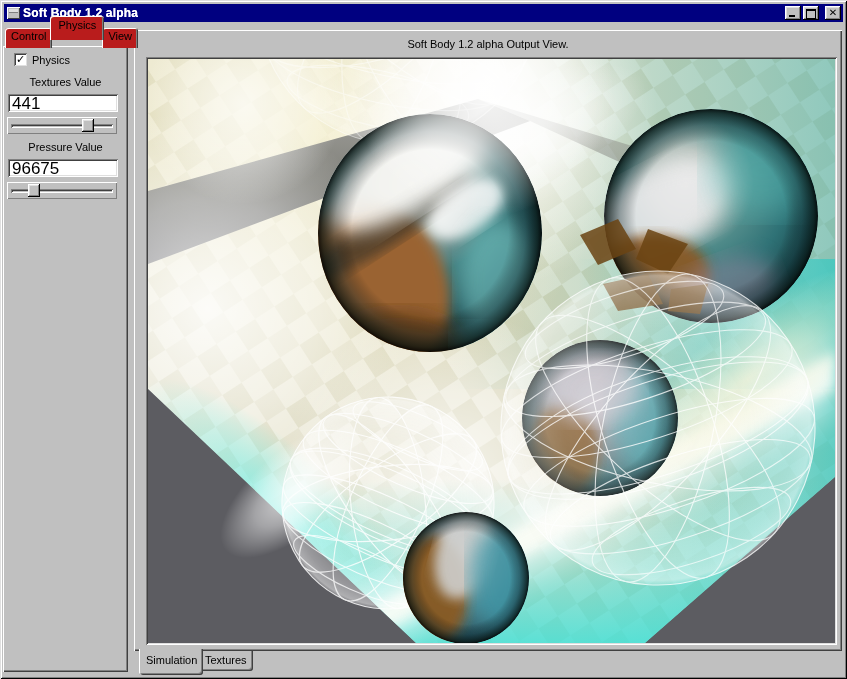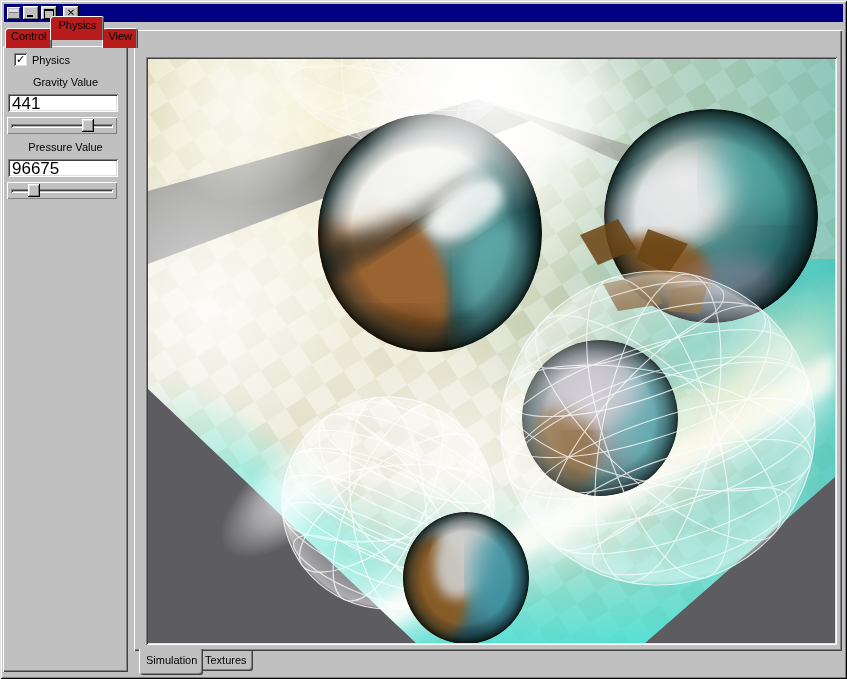--- a/index.html
+++ b/index.html
@@ -66,20 +66,21 @@
   .btab.inactive{top:651px;height:17px;}
   .mesh ellipse{fill:none;stroke:#ffffff;stroke-width:1.1;}
 </style>
 </head>
 <body>
 
 <div class="window">
 
   <div class="titlebar">
     <div class="app-icon"></div>
+    <div class="title-text">Soft Body 1.2 alpha</div>
     <div class="tb-btns">
       <div class="tb-btn">
           <span class="glyph-min"></span>
         </div>
       <div class="tb-btn">
           <span class="glyph-max"></span>
         </div>
       <div class="close-gap"></div>
       <div class="tb-btn">
           <span class="glyph-close">✕</span>
@@ -91,35 +92,36 @@
     <div class="tab">Control</div>
     <div class="tab active">Physics</div>
     <div class="tab">View</div>
   </div>
 
   <div class="lpage page">
     <div class="chk-row">
       <span class="chk-box">✓</span>
       <span>Physics</span>
     </div>
-    <div class="lbl-c" style="top:30px;">Gravity Value</div>
+    <div class="lbl-c" style="top:30px;">Textures Value</div>
     <input class="tfield" style="top: 48px;" value="441">
     <div class="slider" style="top:71px;">
       <div class="channel"></div>
       <div class="thumb" style="left: calc(78% - 11.04px);"></div>
     </div>
     <div class="lbl-c" style="top:95px;">Pressure Value</div>
     <input class="tfield" style="top: 113px;" value="96675">
     <div class="slider" style="top:136px;">
       <div class="channel"></div>
       <div class="thumb" style="left: calc(20% - 0.6px);"></div>
     </div>
   </div>
 
   <div class="mpage page">
+    <div class="out-label">Soft Body 1.2 alpha Output View.</div>
 
     <div class="viewport sunken2">
       <svg width="687" height="584" viewBox="0 0 687 584">
         <defs>
           <pattern id="check" width="46" height="46" patternUnits="userSpaceOnUse" patternTransform="rotate(-33 340 290)">
             <rect width="46" height="46" fill="#e9e6d2"></rect>
             <rect width="23" height="23" fill="#d7d3b5"></rect>
             <rect x="23" y="23" width="23" height="23" fill="#ddd9bf"></rect>
           </pattern>
           <clipPath id="sceneClip">

